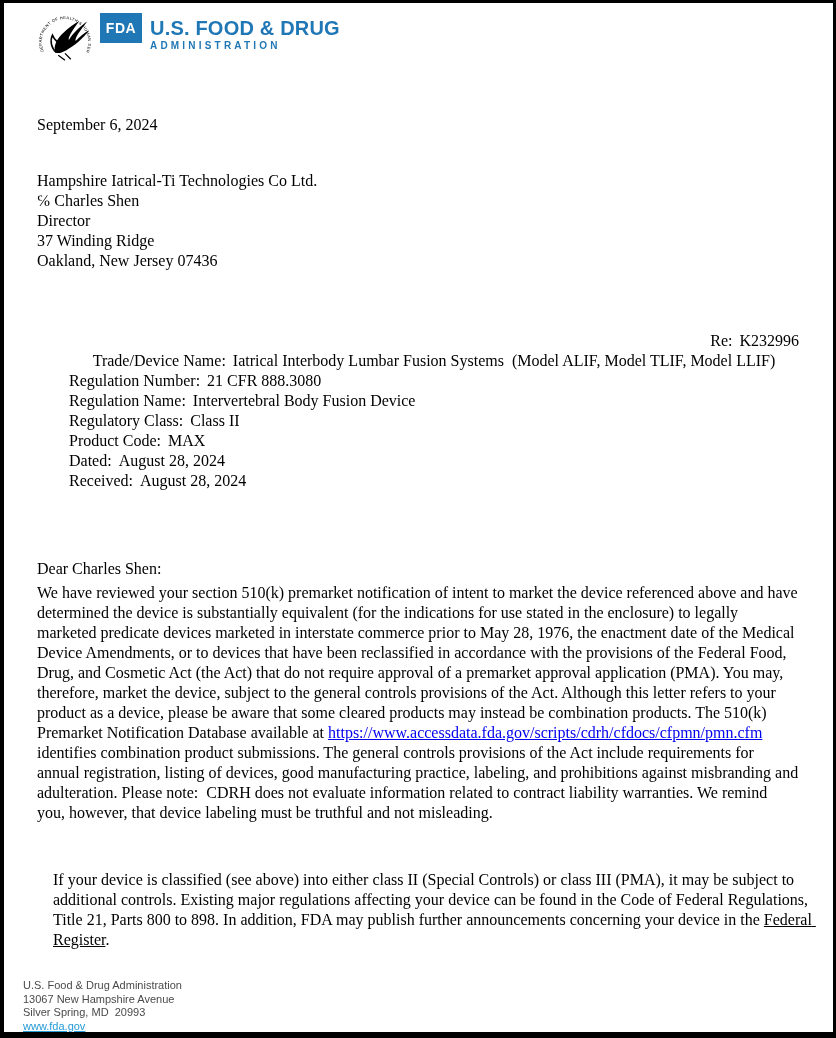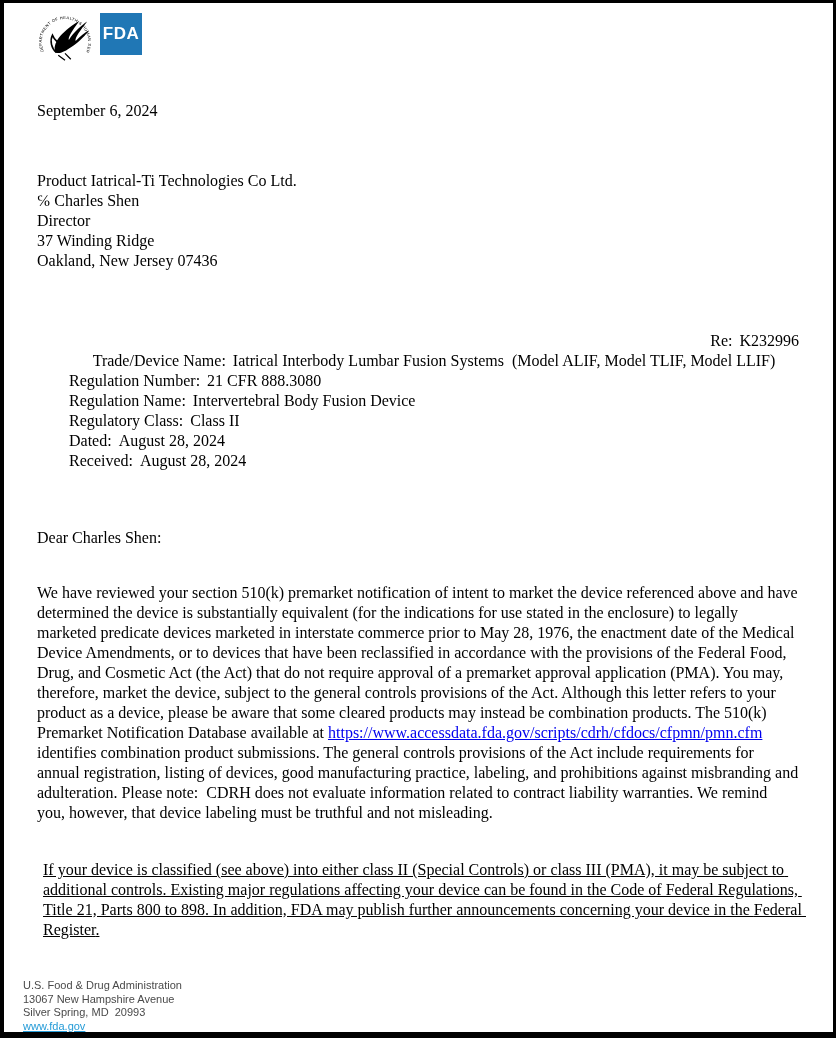--- a/index.html
+++ b/index.html
@@ -15,25 +15,25 @@
     font-family:"Liberation Serif", serif;
     color:#000000;
     overflow:hidden;
   }
 
   
   .letterhead { position:absolute; top:8px; left:30px; display:flex; align-items:flex-start; }
   .hhs-seal { width:62px; height:54px; display:block; }
   .fda-block { display:flex; margin-left:4px; margin-top:2px; }
   .fda-square {
-    width:42px; height:42px;
+    width:42px; height:30px;
     background:var(--fda-blue, #2077B5);
     color:#ffffff;
     font-family:"Liberation Sans", sans-serif;
-    font-weight:bold; font-size:17px; letter-spacing:0.5px;
+    font-weight:bold; font-size:14px; letter-spacing:0.5px;
     display:flex; align-items:center; justify-content:center;
   }
   .wordmark { margin-left:8px; padding-top:4px; }
   .wm1 {
     color:var(--fda-blue, #2077B5);
     font-family:"Liberation Sans", sans-serif;
     font-weight:bold; font-size:20px; line-height:22px; letter-spacing:0.2px;
   }
   .wm2 {
     color:var(--fda-blue, #2077B5);
@@ -41,26 +41,26 @@
     font-weight:bold; font-size:10px; line-height:13px; letter-spacing:3.2px;
   }
 
   
   .text-block {
     position:absolute; left:33px; width:762px;
     font-size:16px; line-height:20px;
   }
   .prewrap { white-space:pre-wrap; }
 
-  #date      { top:98px; }
+  #date      { top:112px; }
   #address   { top:168px; }
   #re-block  { top:328px; }
-  #salutation{ top:525px; }
+  #salutation{ top:556px; }
   #para1     { top:580px; margin:0; }
-  #para2     { top:851px; margin:6px;text-decoration:underline; }
+  #para2     { top:851px; margin:16px; }
 
   .re-line { margin-left:32px; }
   .re-line.first { margin-left:0;text-align:right; }
   .re-value { margin-left:7px; }
   .hang { padding-left:153px; text-indent:-153px;text-align:center; }
 
   a.body-link { color:var(--body-link-blue, #0000EE); text-decoration:underline; cursor:pointer; }
   .underlined { text-decoration:underline; }
 
   
@@ -86,39 +86,44 @@
         <textPath href="#sealArc">DEPARTMENT OF HEALTH &amp; HUMAN SERVICES • USA</textPath>
       </text>
       <path fill="#000000" d="M20,43 C17,34 24,23 45,10 C37,21 33,27 34,30 C39,22 47,15 53,11 C46,20 40,28 41,31 C46,26 51,22 55,20 C49,28 42,34 37,37 C30,42 24,45 20,43 Z"></path>
       <path fill="none" stroke="#000000" stroke-width="1.6" d="M21,43 C16,39 14,31 17,25 C19,30 23,33 27,33"></path>
       <path fill="none" stroke="#000000" stroke-width="1.3" d="M23,46 l7,5 M30,44 l6,6"></path>
     </svg>
     <div class="fda-block">
       <div class="fda-square">
           <span>FDA</span>
         </div>
+      <div class="wordmark">
+        <div class="wm1">U.S. FOOD &amp; DRUG</div>
+        <div class="wm2">ADMINISTRATION</div>
+      </div>
     </div>
   </header>
 
   <div id="date" class="text-block prewrap">September 6, 2024</div>
 
   <div id="address" class="text-block">
-    <div class="prewrap">Product Iatrical-Ti Technologies Co Ltd.</div>
+    <div class="prewrap">Hampshire Iatrical-Ti Technologies Co Ltd.</div>
     <div class="prewrap">℅ Charles Shen</div>
     <div class="prewrap">Director</div>
     <div class="prewrap">37 Winding Ridge</div>
     <div class="prewrap">Oakland, New Jersey 07436</div>
   </div>
 
   <div id="re-block" class="text-block">
     <div class="re-line first prewrap"><span>Re:</span><span class="re-value">K232996</span></div>
     <div class="re-line hang prewrap"><span>Trade/Device Name:</span><span class="re-value">Iatrical Interbody Lumbar Fusion Systems  (Model ALIF, Model TLIF, Model LLIF)</span></div>
     <div class="re-line prewrap"><span>Regulation Number:</span><span class="re-value">21 CFR 888.3080</span></div>
     <div class="re-line prewrap"><span>Regulation Name:</span><span class="re-value">Intervertebral Body Fusion Device</span></div>
     <div class="re-line prewrap"><span>Regulatory Class:</span><span class="re-value">Class II</span></div>
+    <div class="re-line prewrap"><span>Product Code:</span><span class="re-value">MAX</span></div>
     <div class="re-line prewrap"><span>Dated:</span><span class="re-value">August 28, 2024</span></div>
     <div class="re-line prewrap"><span>Received:</span><span class="re-value">August 28, 2024</span></div>
   </div>
 
   <div id="salutation" class="text-block prewrap">Dear Charles Shen:</div>
 
   <p id="para1" class="text-block prewrap"><span>We have reviewed your section 510(k) premarket notification of intent to market the device referenced above and have determined the device is substantially equivalent (for the indications for use stated in the enclosure) to legally marketed predicate devices marketed in interstate commerce prior to May 28, 1976, the enactment date of the Medical Device Amendments, or to devices that have been reclassified in accordance with the provisions of the Federal Food, Drug, and Cosmetic Act (the Act) that do not require approval of a premarket approval application (PMA). You may, therefore, market the device, subject to the general controls provisions of the Act. Although this letter refers to your product as a device, please be aware that some cleared products may instead be combination products. The 510(k) Premarket Notification Database available at </span><a class="body-link" href="#">https://www.accessdata.fda.gov/scripts/cdrh/cfdocs/cfpmn/pmn.cfm</a><span> identifies combination product submissions. The general controls provisions of the Act include requirements for annual registration, listing of devices, good manufacturing practice, labeling, and prohibitions against misbranding and adulteration. Please note:  CDRH does not evaluate information related to contract liability warranties. We remind you, however, that device labeling must be truthful and not misleading.</span></p>
 
   <p id="para2" class="text-block prewrap"><span>If your device is classified (see above) into either class II (Special Controls) or class III (PMA), it may be subject to additional controls. Existing major regulations affecting your device can be found in the Code of Federal Regulations, Title 21, Parts 800 to 898. In addition, FDA may publish further announcements concerning your device in the </span><span class="underlined">Federal Register</span><span>.</span></p>
 

